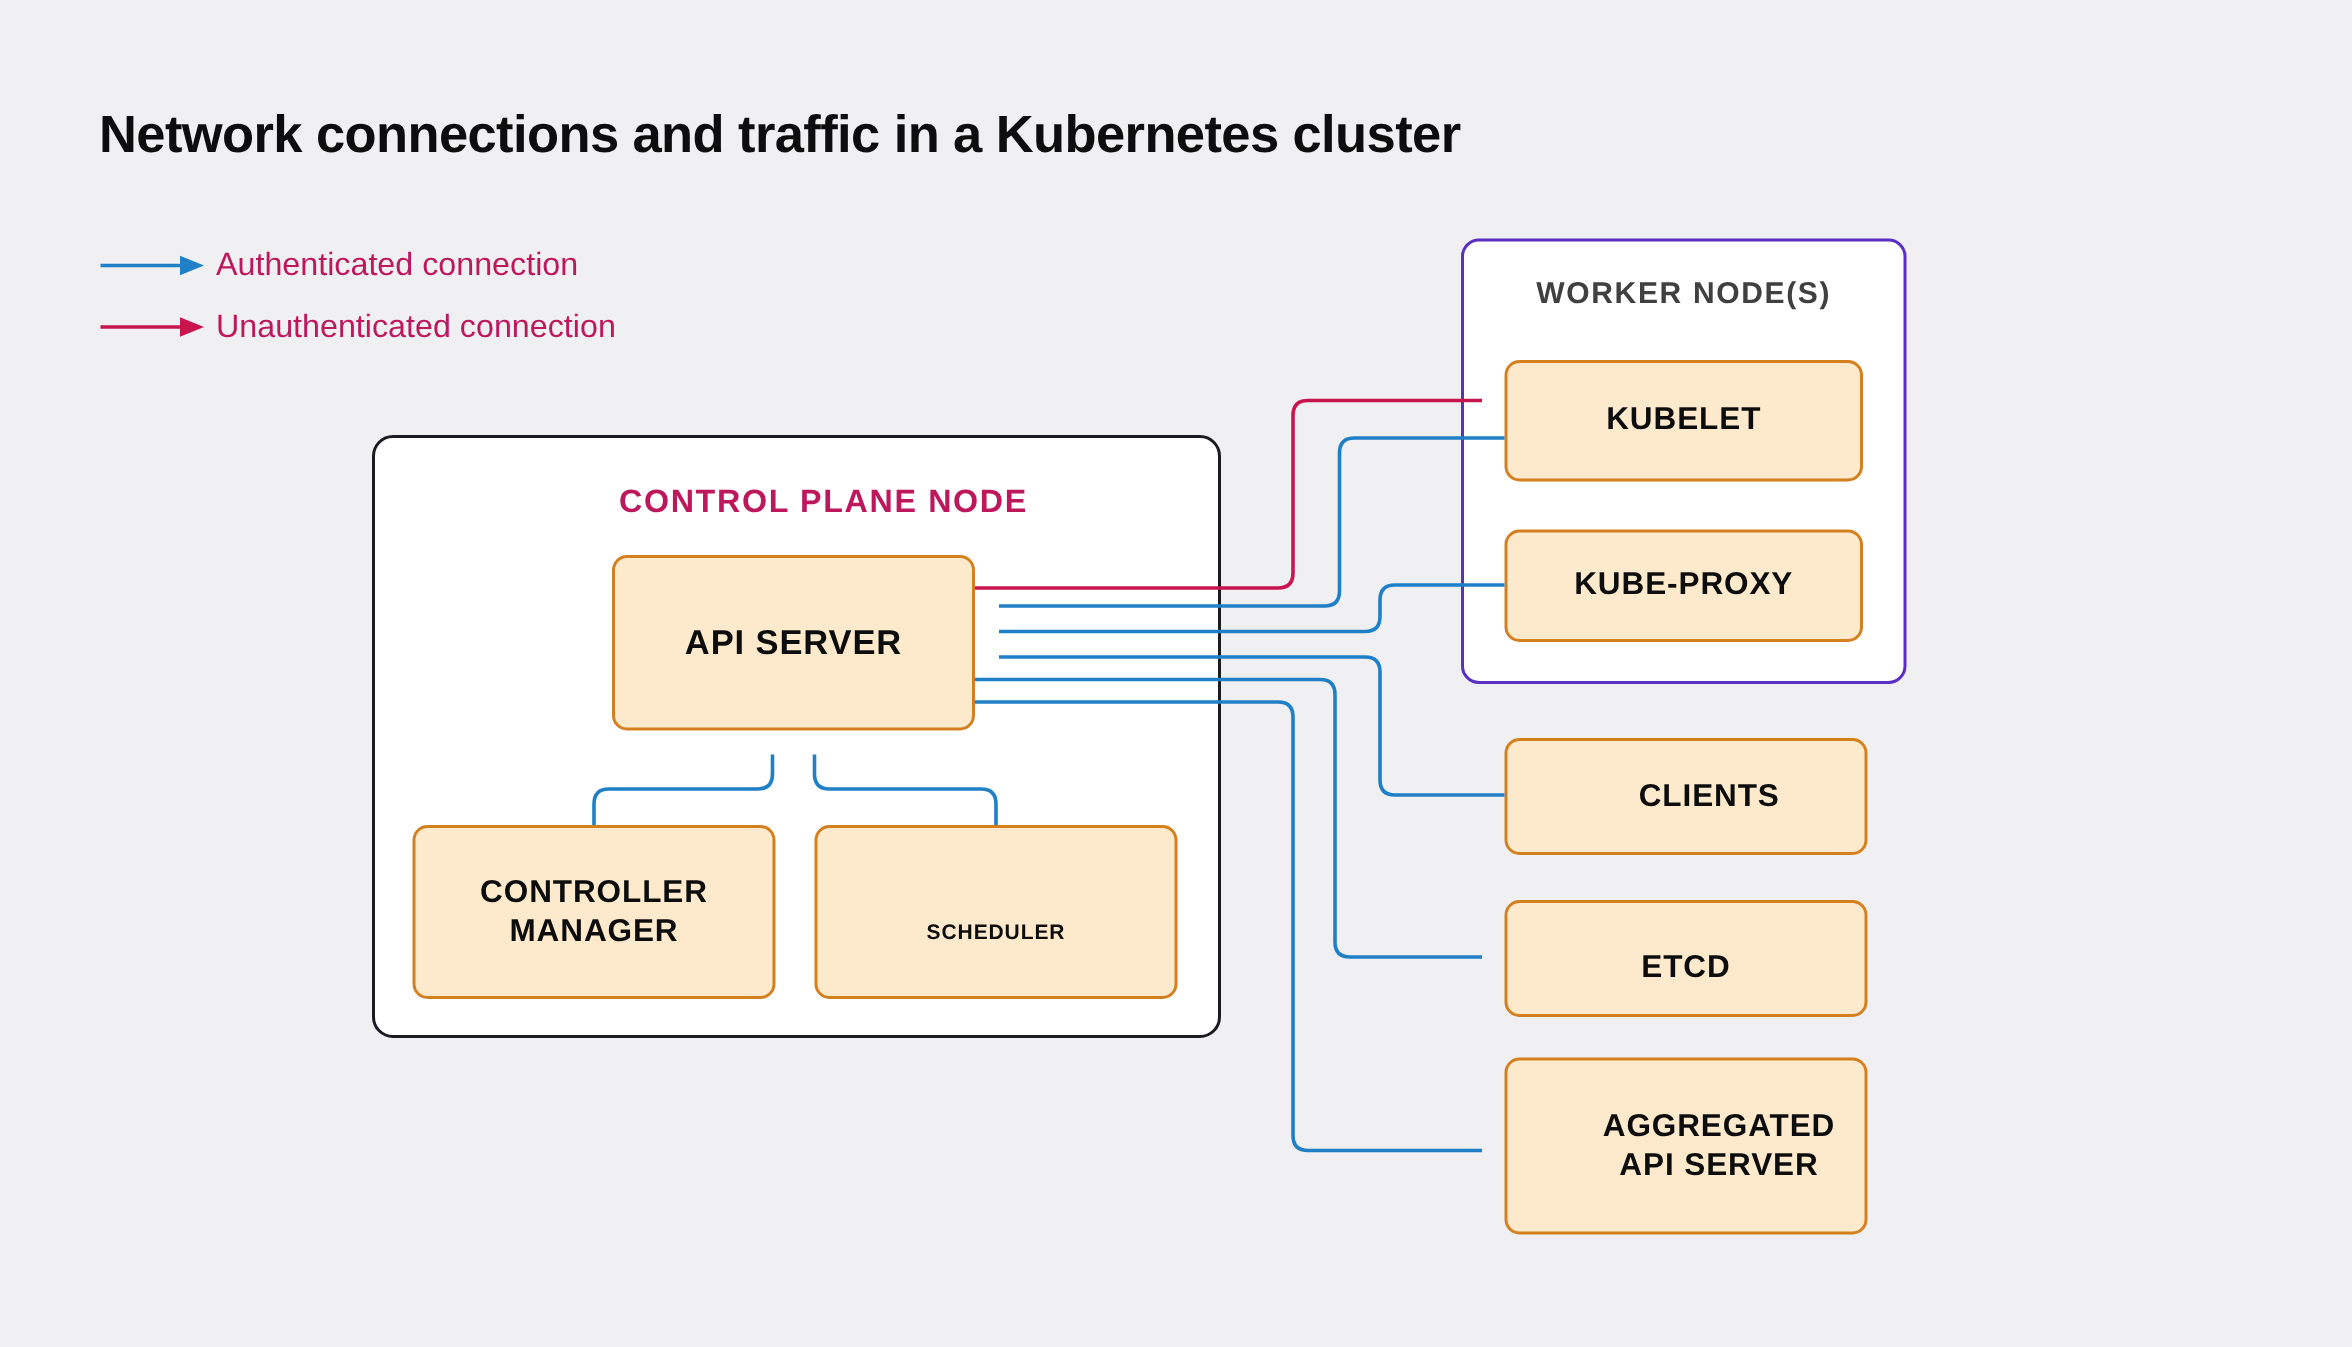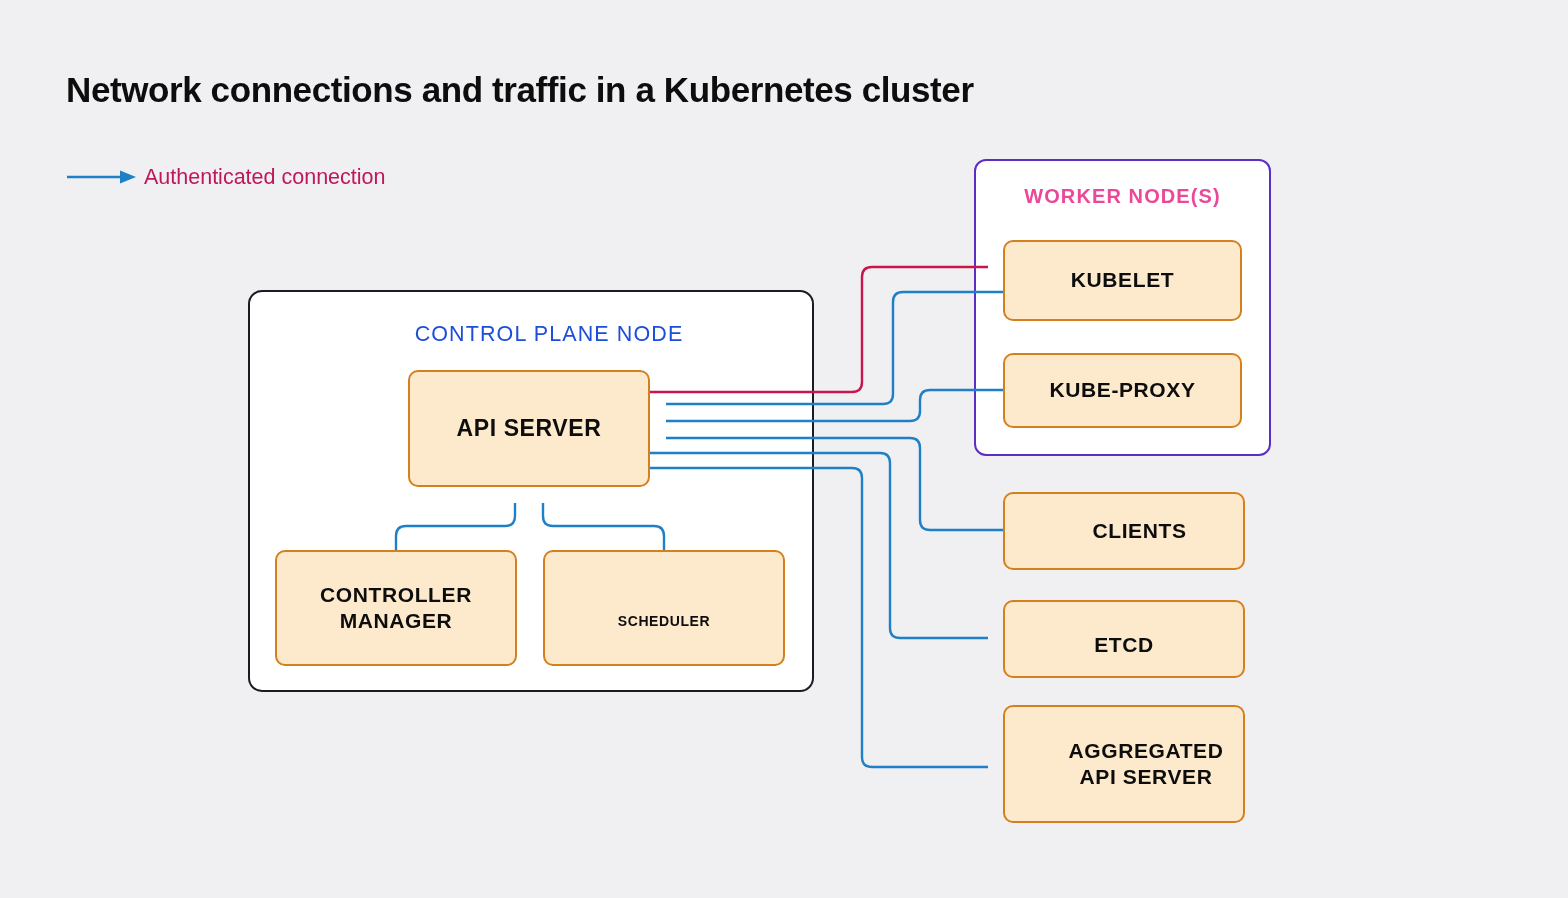--- a/index.html
+++ b/index.html
@@ -79,41 +79,41 @@
   
   .container-dark {
     background: #ffffff;
     border: 2.5px solid #1b1b22;
     border-radius: 14px;
     display: block;
   }
   .container-dark > .container-title {
     margin-top: 30px;
     text-align: center;
-    font-weight: normal;
+    font-weight: bold;
     font-size: 21.5px;
     letter-spacing: 1.1px;
-    color: #1d4ed8;
+    color: #be185d;
     margin-left: 36px;
   }
 
   
   .container-purple {
     background: #ffffff;
     border: 2.5px solid #5b2fc4;
     border-radius: 12px;
     display: block;
   }
   .container-purple > .container-title {
     margin-top: 24px;
     text-align: center;
     font-weight: bold;
     font-size: 20px;
     letter-spacing: 1.1px;
-    color: #ec4899;
+    color: #404040;
   }
 
   
   .component {
     background: #fdeacd;
     border: 2.2px solid #d4801f;
     border-radius: 10px;
   }
 
   
@@ -141,20 +141,27 @@
   <div id="legend">
 
     <div class="legend-row">
       <svg class="legend-arrow" width="72" height="18" viewBox="0 0 72 18">
         <line x1="1" y1="9" x2="56" y2="9" stroke="#1f80c8" stroke-width="2.4"></line>
         <path d="M54 2.5 L70 9 L54 15.5 Z" fill="#1f80c8"></path>
       </svg>
       <span class="legend-label">Authenticated connection</span>
     </div>
 
+    <div class="legend-row">
+      <svg class="legend-arrow" width="72" height="18" viewBox="0 0 72 18">
+        <line x1="1" y1="9" x2="56" y2="9" stroke="#c8154e" stroke-width="2.4"></line>
+        <path d="M54 2.5 L70 9 L54 15.5 Z" fill="#c8154e"></path>
+      </svg>
+      <span class="legend-label">Unauthenticated connection</span>
+    </div>
 
   </div>
 
   <div class="box container-dark" style="left:248px; top:290px; width:566px; height:402px;">
     <div class="container-title">CONTROL PLANE NODE</div>
   </div>
 
   <div class="box component" style="left:408px; top:370px; width:242px; height:117px;">
     <span class="box-label" style="font-size:23px;">API SERVER</span>
   </div>

